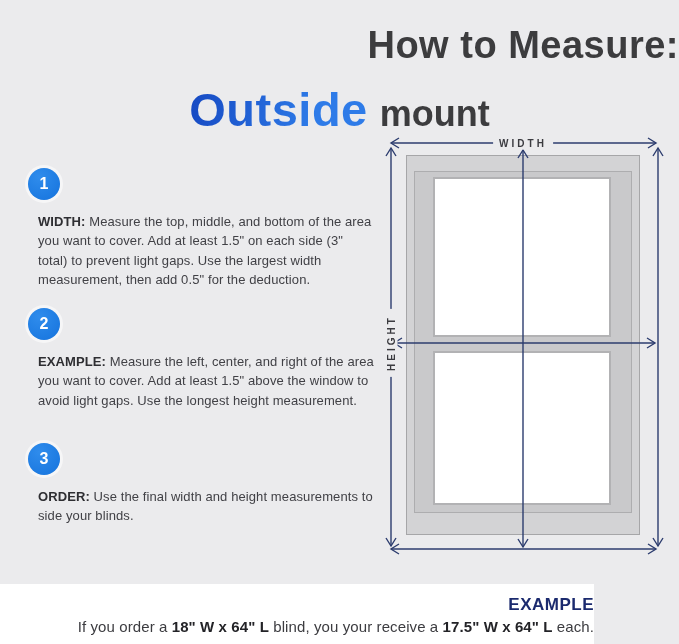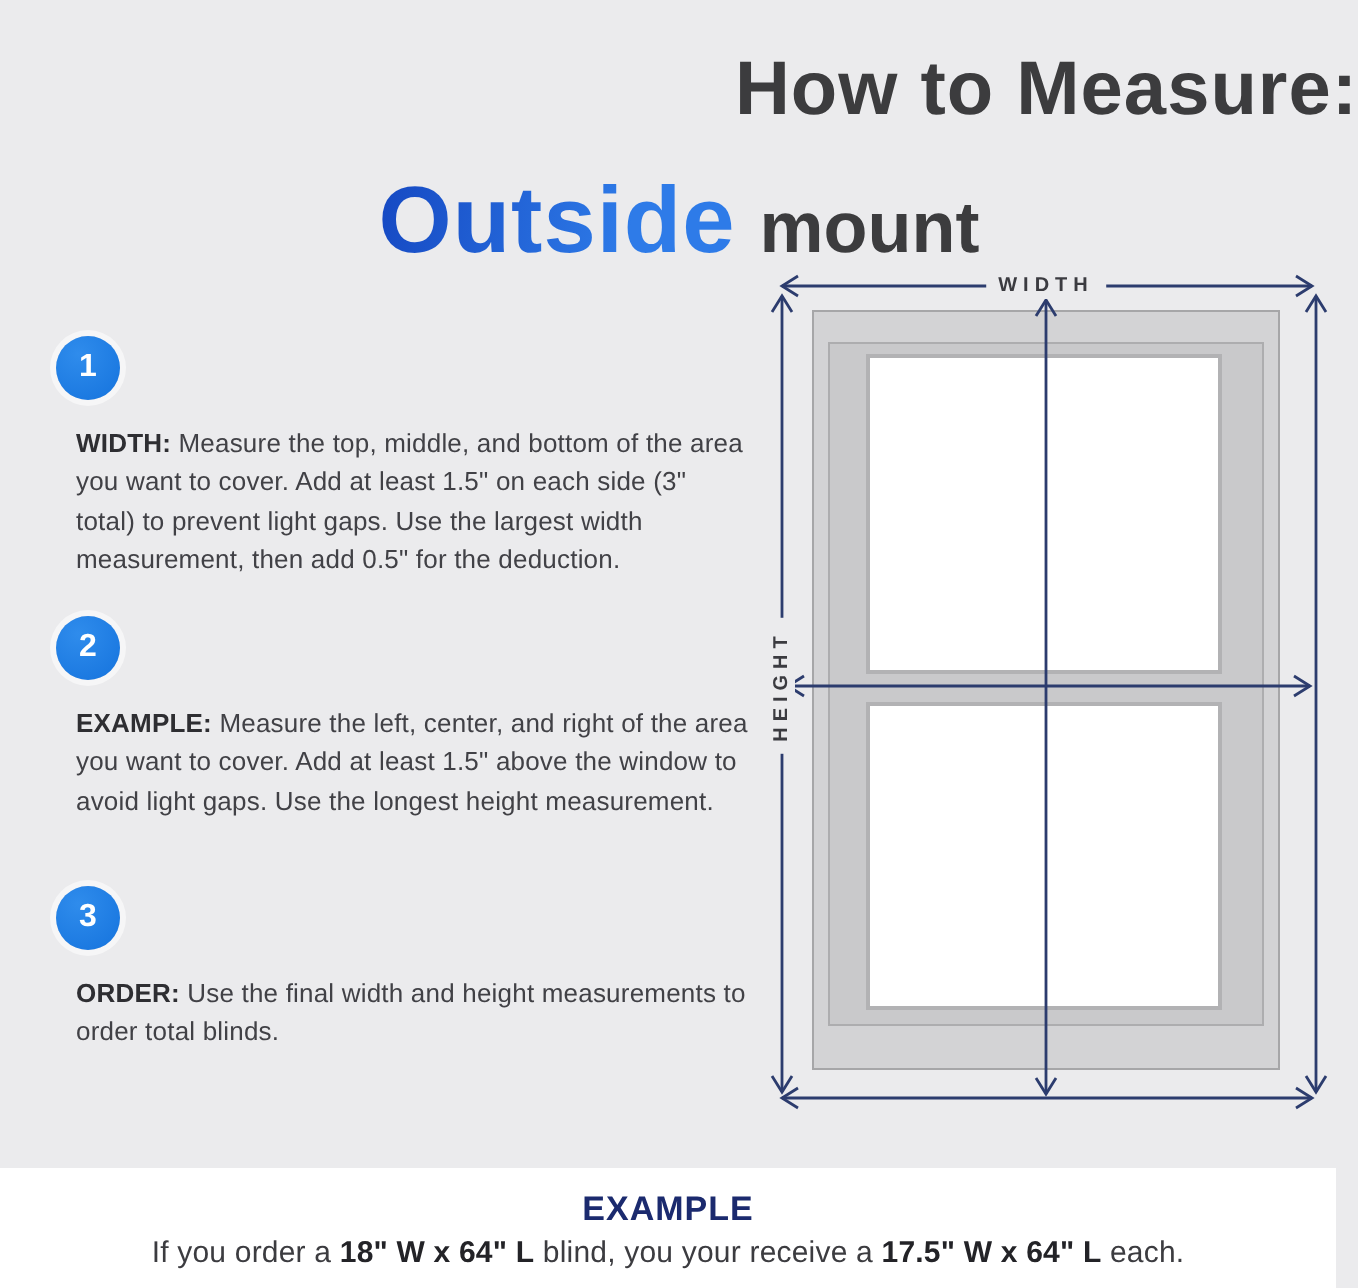--- a/index.html
+++ b/index.html
@@ -67,22 +67,22 @@
     position:absolute;
     background:#ebebed;
     color:#3b3b40;font-size:10px;font-weight:700;letter-spacing:3px;
     padding:1px 6px;white-space:nowrap;
   }
   .label-width{left:145px;top:13px;transform:translate(-50%,-50%);}
   .label-height{left:13px;top:213px;transform:translate(-50%,-50%) rotate(-90deg);}
 
   
   .example{
-    position:absolute;left:0;bottom:0;width:668px;height:60px;
-    background:#ffffff;text-align:center;
+    position:absolute;left:0;bottom:0;width:594px;height:60px;
+    background:#ffffff;text-align:right;
   }
   .example-heading{
     margin-top:11px;
     font-size:17px;font-weight:700;color:#1b2a6e;letter-spacing:0.5px;
   }
   .example-line{
     margin-top:3px;
     font-size:15px;color:#3c3c40;letter-spacing:0.1px;
   }
   .example-line b{color:#232327;font-weight:700;}
@@ -104,21 +104,21 @@
     <p><b>WIDTH:</b><span> Measure the top, middle, and bottom of the area you want to cover. Add at least 1.5" on each side (3" total) to prevent light gaps. Use the largest width measurement, then add 0.5" for the deduction.</span></p>
   </div>
 
   <div class="step step-2">
     <div class="step-circle">2</div>
     <p><b>EXAMPLE:</b><span> Measure the left, center, and right of the area you want to cover. Add at least 1.5" above the window to avoid light gaps. Use the longest height measurement.</span></p>
   </div>
 
   <div class="step step-3">
     <div class="step-circle">3</div>
-    <p><b>ORDER:</b><span> Use the final width and height measurements to order total blinds.</span></p>
+    <p><b>ORDER:</b><span> Use the final width and height measurements to side your blinds.</span></p>
   </div>
 
   <div class="figure">
     <div class="win-casing"></div>
     <div class="win-inner"></div>
     <div class="win-pane pane-top"></div>
     <div class="win-pane pane-bottom"></div>
 
     <svg class="arrows" viewBox="0 0 292 430" xmlns="http://www.w3.org/2000/svg" stroke="#2c3c6e" stroke-width="1.4" fill="none">
 

